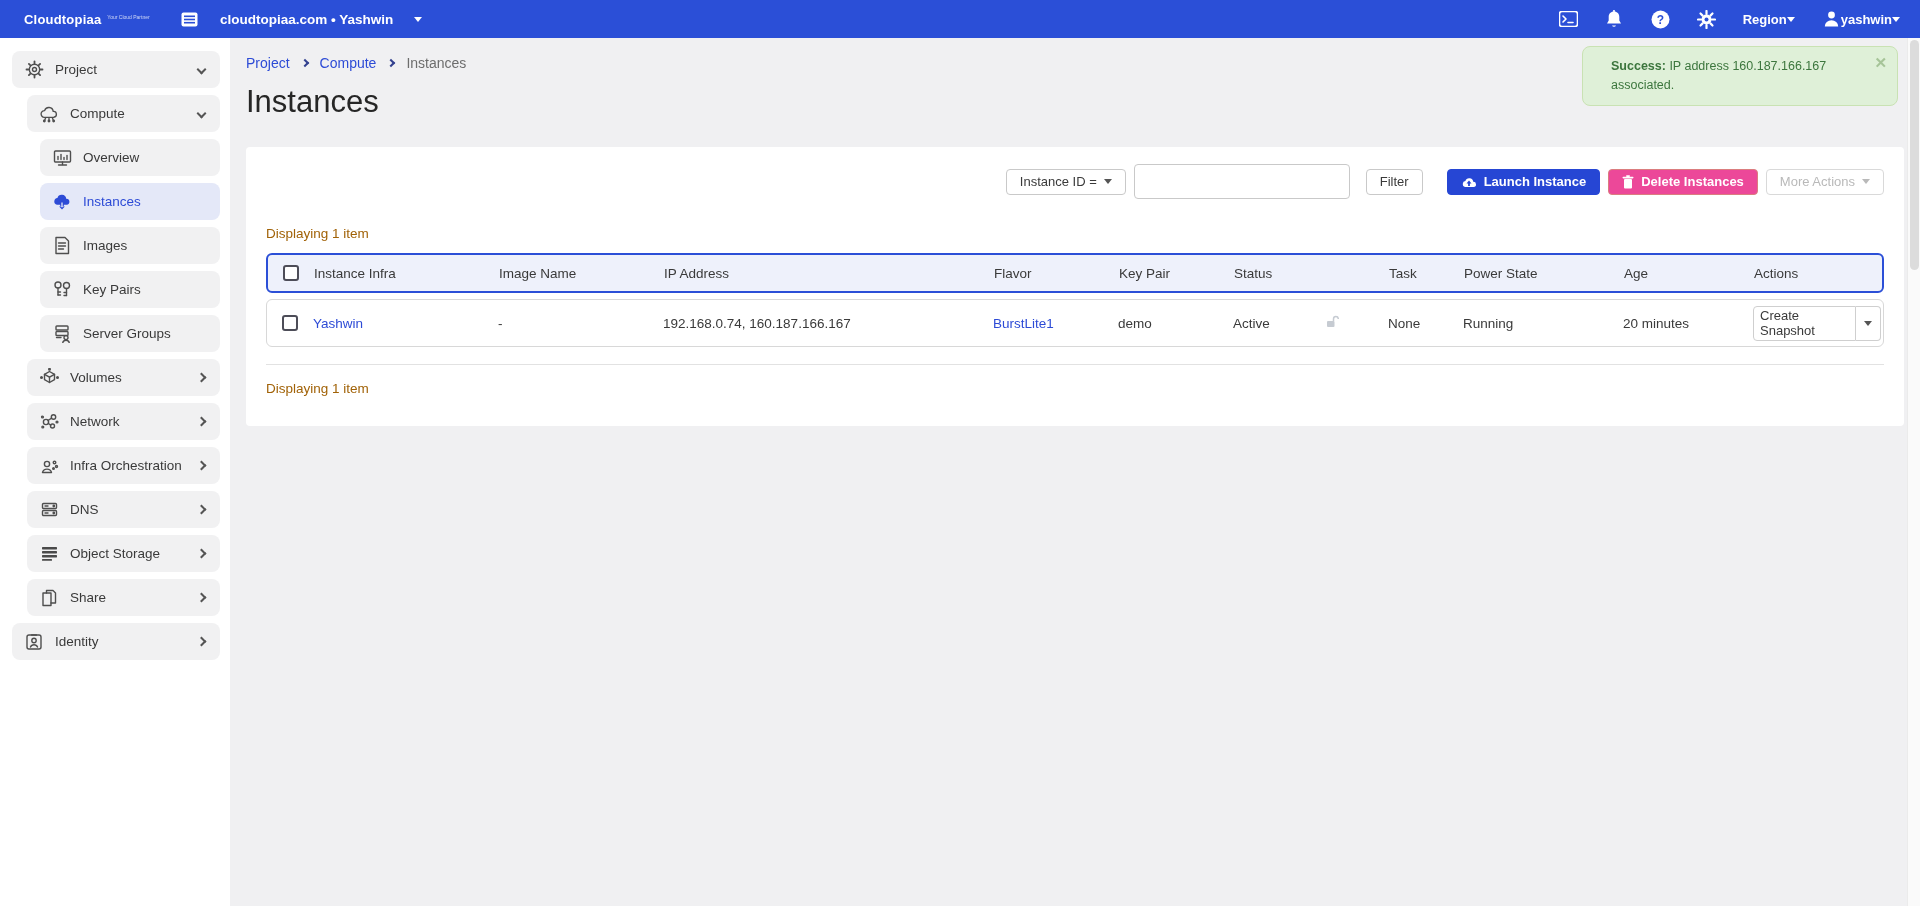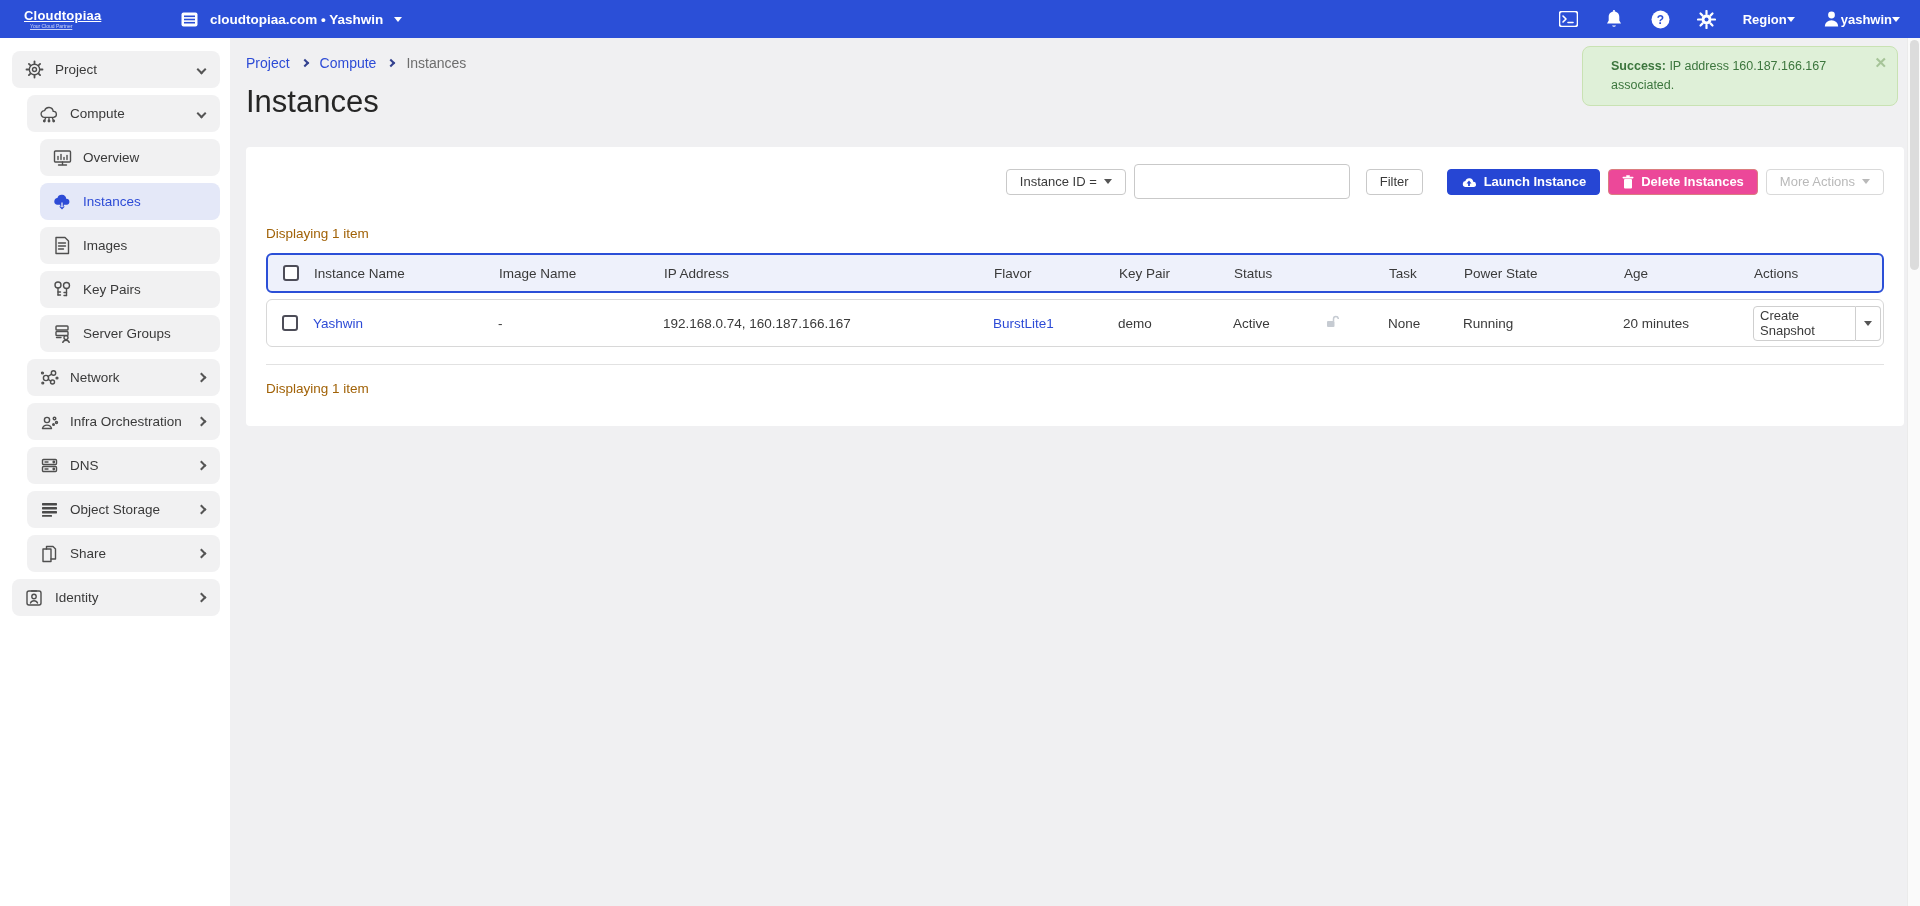--- a/index.html
+++ b/index.html
@@ -1,24 +1,24 @@
 <!DOCTYPE html>
 <html><head>
 <meta charset="utf-8">
 <style>
   * { box-sizing: border-box; margin: 0; padding: 0; }
   html,body { width:1920px; height:906px; overflow:hidden;
     font-family:"Liberation Sans", sans-serif; background:#ffffff; color:#3a3a3a; }
 
   
   .navbar { height:38px; background:#2b4fd7; display:flex; align-items:center; color:#fff; }
-  .brand { margin-left:24px; width:156px; display:flex; flex-direction:column; line-height:1;text-decoration:underline; }
+  .brand { margin-left:24px; width:156px; display:flex; flex-direction:row; line-height:1; }
   .brand-name { font-size:13px; font-weight:bold; letter-spacing:.2px; }
   .brand-tag { font-size:5px; opacity:.75; margin-top:2px; margin-left:6px; }
-  .ctx { display:flex; align-items:center; gap:11px; font-size:13.5px; font-weight:bold; cursor:pointer; }
+  .ctx { display:flex; align-items:center; gap:21px; font-size:13.5px; font-weight:bold; cursor:pointer; }
   .nav-right { margin-left:auto; display:flex; align-items:center; gap:27px; padding-right:20px; }
   .nav-ico { width:19px; height:19px; display:flex; align-items:center; justify-content:center; cursor:pointer; }
   .nav-link { display:flex; align-items:center; font-size:13px; font-weight:bold; cursor:pointer; }
 
   
   .caret-down { width:0; height:0; border-left:4px solid transparent; border-right:4px solid transparent; border-top:5px solid currentColor; display:inline-block; }
   .chev { width:7px; height:7px; border-right:2px solid #555; border-bottom:2px solid #555; display:inline-block; }
   .chev.right { transform:rotate(-45deg); }
   .chev.down  { transform:rotate(45deg); }
   .chev.blue  { border-color:#33418f; width:6px; height:6px; border-width:2px; }
@@ -272,20 +272,34 @@
             <rect x="3" y="2" width="12" height="4" rx="0.8"></rect>
             <rect x="3" y="7.5" width="12" height="4" rx="0.8"></rect>
             <circle cx="13" cy="13.6" r="2"></circle>
             <path d="M9.8 18.5 a3.3 3 0 0 1 6.4 0"></path>
             <line x1="3.5" y1="13.5" x2="8" y2="13.5"></line>
           </svg>
       </span>
       <span class="sb-label">Server Groups</span>
     </div>
 
+    <div class="sb-item l1">
+      <span class="sb-ico">
+        <svg class="lineico" width="19" height="19" viewBox="0 0 19 19">
+            <path d="M9.5 3.5 l5 2.8 v5.4 l-5 2.8 l-5 -2.8 v-5.4 z"></path>
+            <path d="M4.5 6.3 l5 2.8 5 -2.8"></path>
+            <line x1="9.5" y1="9.1" x2="9.5" y2="14.5"></line>
+            <circle cx="9.5" cy="1.3" r="0.8"></circle>
+            <circle cx="1.5" cy="9.5" r="0.8"></circle>
+            <circle cx="17.5" cy="9.5" r="0.8"></circle>
+          </svg>
+      </span>
+      <span class="sb-label">Volumes</span>
+      <span class="sb-chev chev right"></span>
+    </div>
 
     <div class="sb-item l1">
       <span class="sb-ico">
         <svg class="lineico" width="19" height="19" viewBox="0 0 19 19">
             <circle cx="6" cy="10" r="2.6"></circle>
             <circle cx="13.5" cy="5" r="2.2"></circle>
             <circle cx="12.5" cy="14" r="2"></circle>
             <line x1="8" y1="8.5" x2="11.6" y2="6.2"></line>
             <line x1="8.2" y1="11.3" x2="10.8" y2="13.2"></line>
             <circle cx="2.5" cy="5" r="0.9"></circle>
@@ -414,21 +428,21 @@
           <span class="caret-down"></span>
         </button>
       </div>
 
       <div class="count">Displaying 1 item</div>
 
       <div class="tgrid thead">
         <span class="cell-cb">
             <span class="checkbox"></span>
           </span>
-        <span>Instance Name</span>
+        <span>Instance Infra</span>
         <span>Image Name</span>
         <span>IP Address</span>
         <span>Flavor</span>
         <span>Key Pair</span>
         <span>Status</span>
         <span>Task</span>
         <span>Power State</span>
         <span>Age</span>
         <span>Actions</span>
       </div>

